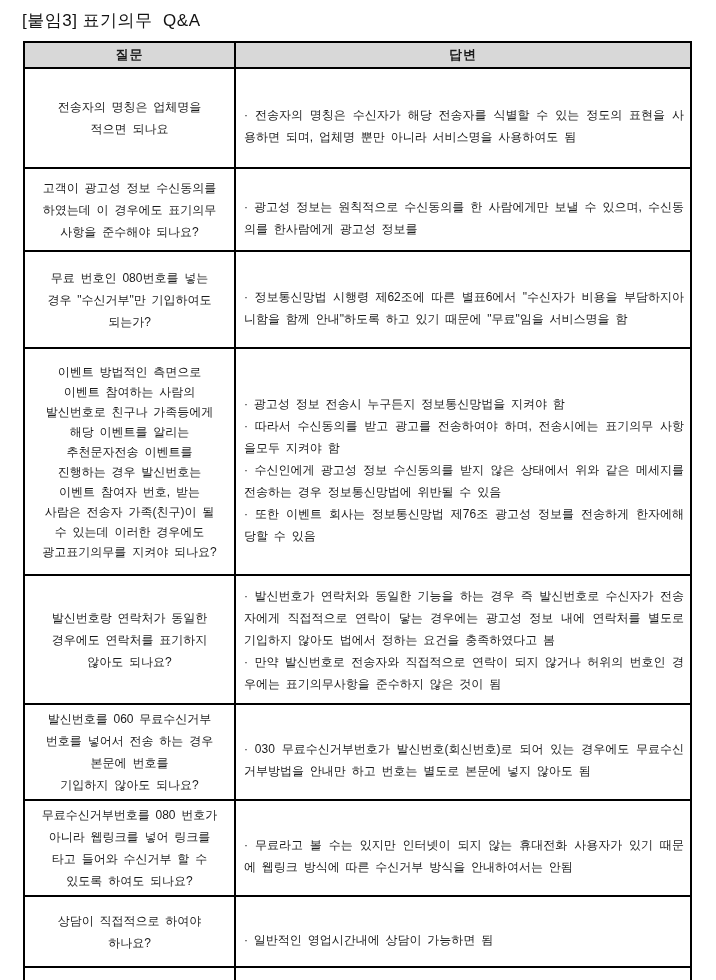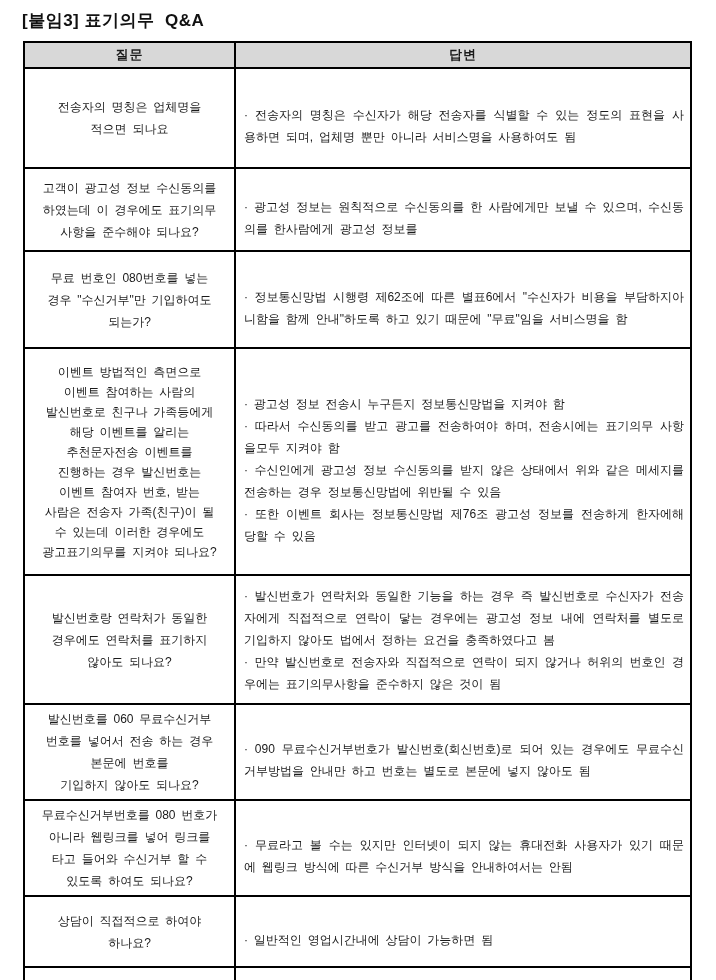--- a/index.html
+++ b/index.html
@@ -8,21 +8,21 @@
     height: 980px;
     overflow: hidden;
     background: #ffffff;
     color: #1a1a1a;
     font-family: "Liberation Sans", "DejaVu Sans", sans-serif;
     position: relative;
   }
   .doc-title {
     margin: 9px 0 0 22px;
     font-size: 17px;
-    font-weight: bold;
+    font-weight: normal;
     letter-spacing: 0.5px;
     color: #111111;
     white-space: pre;
   }
   table.qa-table {
     border-collapse: collapse;
     table-layout: fixed;
     width: 667px;
     margin: 9px 0 0 23px;
   }
@@ -123,21 +123,21 @@
 경우에도 연락처를 표기하지
 않아도 되나요?</td>
       <td class="a-cell">· 발신번호가 연락처와 동일한 기능을 하는 경우 즉 발신번호로 수신자가 전송자에게 직접적으로 연락이 닿는 경우에는 광고성 정보 내에 연락처를 별도로 기입하지 않아도 법에서 정하는 요건을 충족하였다고 봄
 · 만약 발신번호로 전송자와 직접적으로 연락이 되지 않거나 허위의 번호인 경우에는 표기의무사항을 준수하지 않은 것이 됨</td>
     </tr>
     <tr class="r6">
       <td class="q-cell">발신번호를 060 무료수신거부
 번호를 넣어서 전송 하는 경우
 본문에 번호를
 기입하지 않아도 되나요?</td>
-      <td class="a-cell">· 090 무료수신거부번호가 발신번호(회신번호)로 되어 있는 경우에도 무료수신거부방법을 안내만 하고 번호는 별도로 본문에 넣지 않아도 됨</td>
+      <td class="a-cell">· 030 무료수신거부번호가 발신번호(회신번호)로 되어 있는 경우에도 무료수신거부방법을 안내만 하고 번호는 별도로 본문에 넣지 않아도 됨</td>
     </tr>
     <tr class="r7">
       <td class="q-cell">무료수신거부번호를 080 번호가
 아니라 웹링크를 넣어 링크를
 타고 들어와 수신거부 할 수
 있도록 하여도 되나요?</td>
       <td class="a-cell">· 무료라고 볼 수는 있지만 인터넷이 되지 않는 휴대전화 사용자가 있기 때문에 웹링크 방식에 따른 수신거부 방식을 안내하여서는 안됨</td>
     </tr>
     <tr class="r8">
       <td class="q-cell">상담이 직접적으로 하여야

